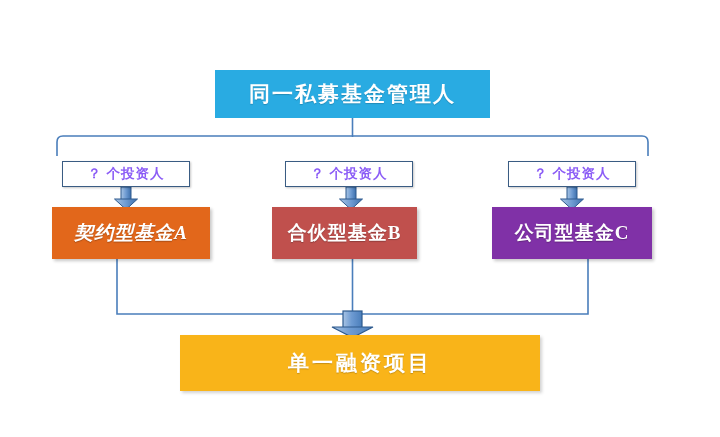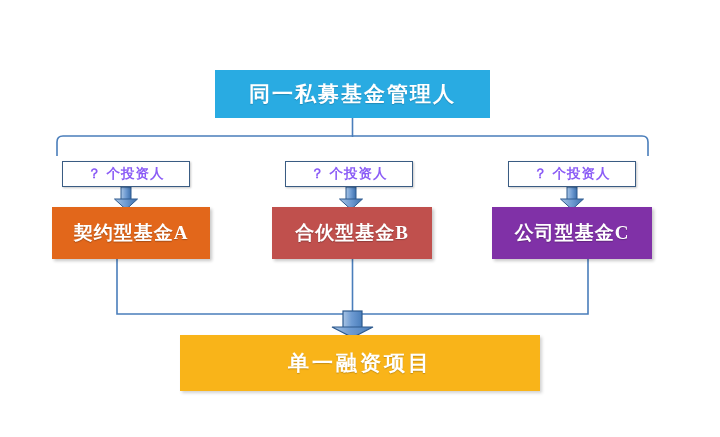--- a/index.html
+++ b/index.html
@@ -63,23 +63,24 @@
     color: #ffffff;
     font-size: 19px;
     font-weight: bold;
     letter-spacing: 1px;
     text-shadow: 0 1px 1px rgba(0,0,0,0.25);
     box-shadow: 2px 2px 3px rgba(0,0,0,0.22);
   }
   #fund-box-a {
     left: 52px; top: 207px; width: 158px;
     background: #E2671B;
+    font-style: italic;
   }
   #fund-box-b {
-    left: 272px; top: 207px; width: 160px;
+    left: 272px; top: 207px; width: 145px;
     background: #C0504D;
   }
   #fund-box-c {
     left: 492px; top: 207px; width: 160px;
     background: #8031A7;
   }
 
   
   #project-box {
     left: 180px;

